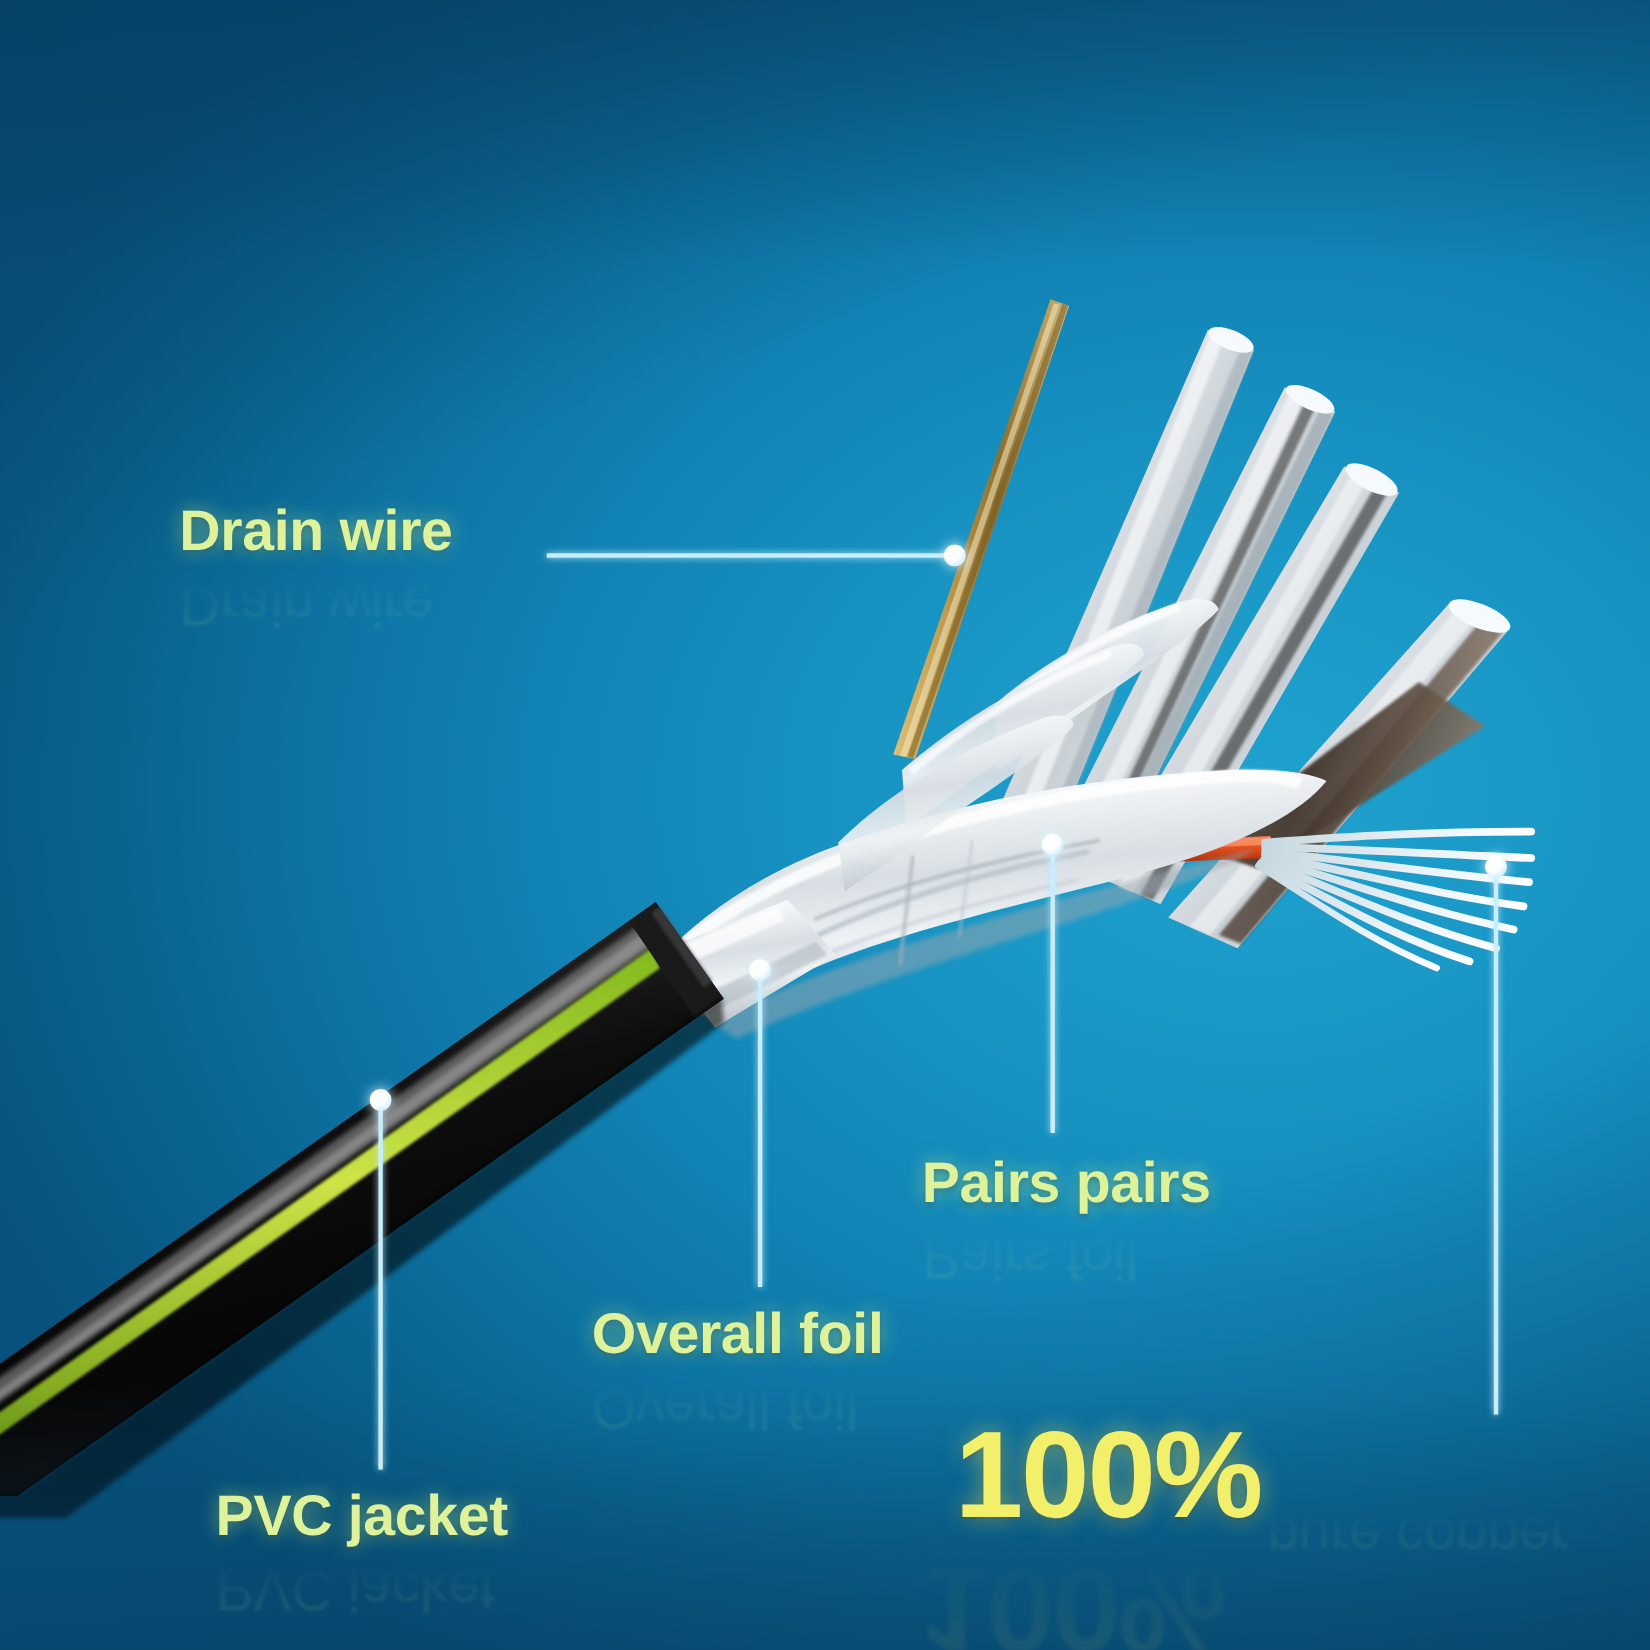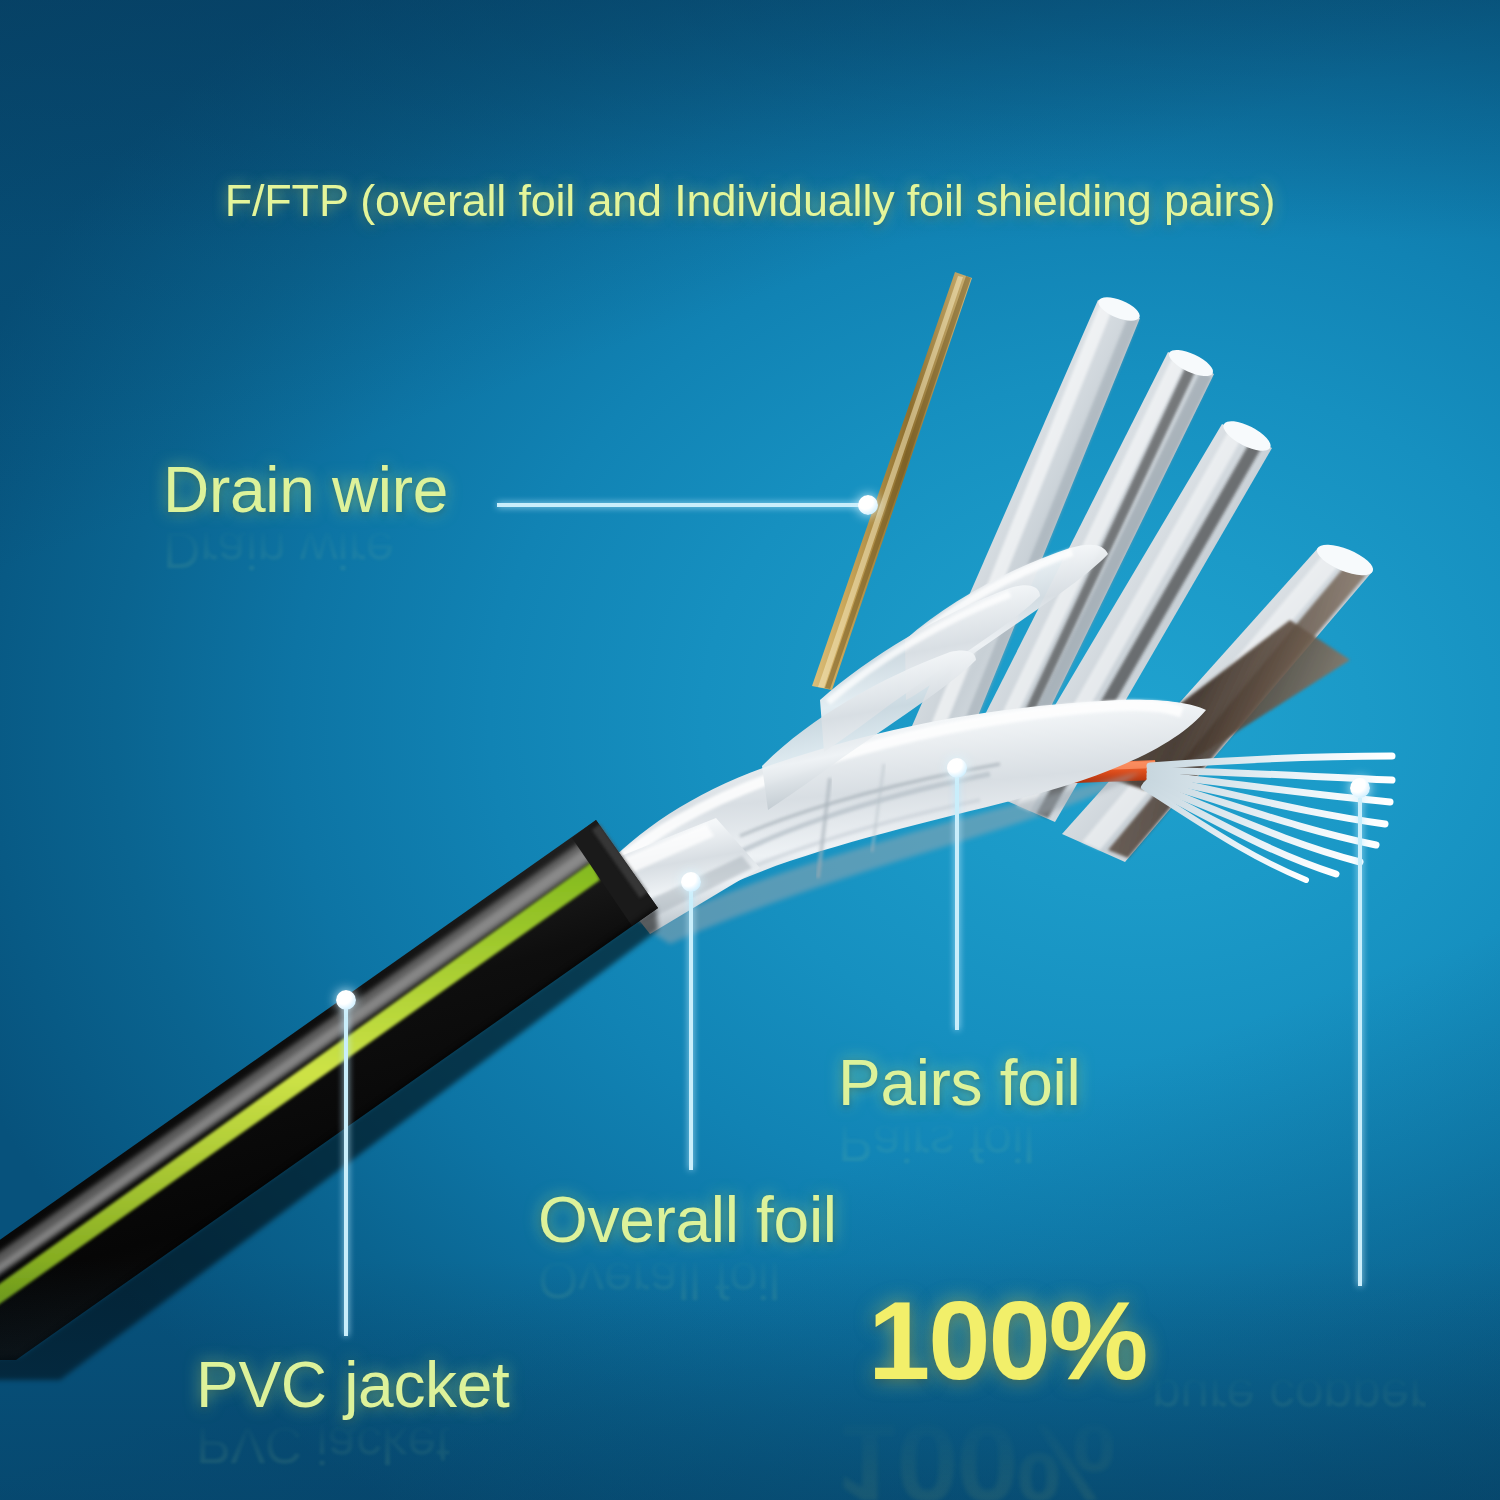--- a/index.html
+++ b/index.html
@@ -51,21 +51,21 @@
     position: absolute; left: 0; top: 175px; width: 100%;
     text-align: center;
     font-size: 45px; font-weight: 400; letter-spacing: -0.2px;
     color: #e4f59a;
     text-shadow: 0 0 14px rgba(215,255,140,.55), 0 2px 7px rgba(0,45,75,.5);
     white-space: nowrap;
   }
 
   .lbl {
     position: absolute;
-    font-size: 64px; font-weight: 400; letter-spacing: -0.3px;
+    font-size: 52px; font-weight: 700; letter-spacing: -0.3px;
     color: #ddf29a;
     text-shadow: 0 0 16px rgba(205,250,130,.55), 0 2px 6px rgba(0,45,75,.45);
     white-space: nowrap;
   }
   .lbl-refl {
     position: absolute;
     font-size: 52px; font-weight: 400; letter-spacing: -0.3px;
     color: rgba(190,235,150,.16);
     transform: scaleY(-1);
     white-space: nowrap;
@@ -270,28 +270,27 @@
       <path d="M 596,820 L 658,908 L 632,926 L 572,838 Z" fill="#1a1a1a"></path>
       <path d="M 600,824 L 648,892 L 640,898 L 592,830 Z" fill="#4a4a4a" opacity="0.6" filter="url(#soft)"></path>
 
       <path d="M -40,1360 L 20,1356 L 656,906 L 658,930 L 60,1380 L -40,1380 Z" fill="#000000" opacity="0.55" filter="url(#soft2)"></path>
     </g>
   </svg>
 
   <div class="sheen-a"></div>
   <div class="sheen-b"></div>
 
-  <div class="subtitle">F/FTP (overall foil and Individually foil shielding pairs)</div>
 
   <div class="lbl" style="left:163px; top:453px;">Drain wire</div>
   <div class="lbl-refl" style="left:163px; top:520px;">Drain wire</div>
   <div class="leader h" style="left:497px; top:503px; width:372px;"></div>
   <div class="dot" style="left:858px; top:495px;"></div>
 
-  <div class="lbl" style="left:838px; top:1046px;">Pairs foil</div>
+  <div class="lbl" style="left:838px; top:1046px;">Pairs pairs</div>
   <div class="lbl-refl" style="left:838px; top:1113px;">Pairs foil</div>
   <div class="leader v" style="left:955px; top:768px; height:262px;"></div>
   <div class="dot" style="left:947px; top:758px;"></div>
 
   <div class="lbl" style="left:538px; top:1183px;">Overall foil</div>
   <div class="lbl-refl" style="left:538px; top:1250px;">Overall foil</div>
   <div class="leader v" style="left:689px; top:882px; height:288px;"></div>
   <div class="dot" style="left:681px; top:872px;"></div>
 
   <div class="lbl" style="left:196px; top:1348px;">PVC jacket</div>

